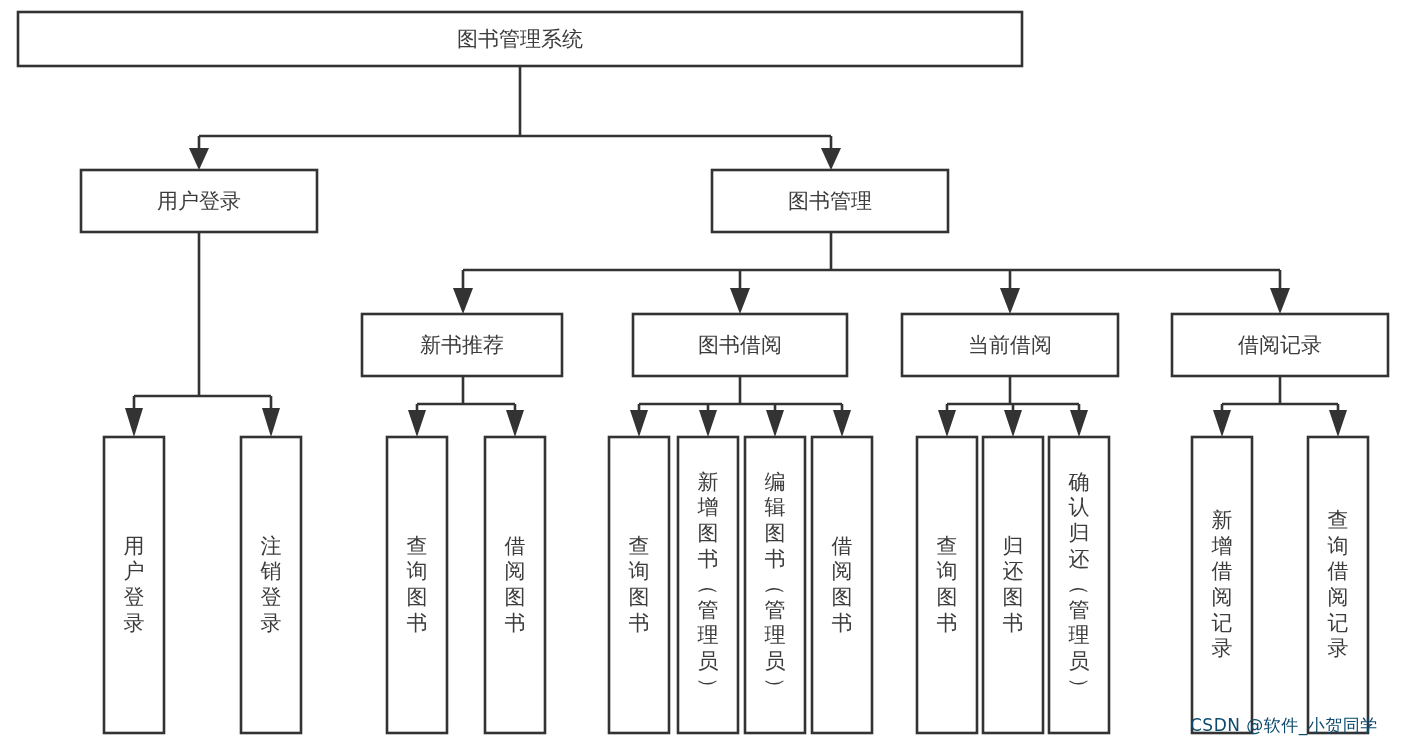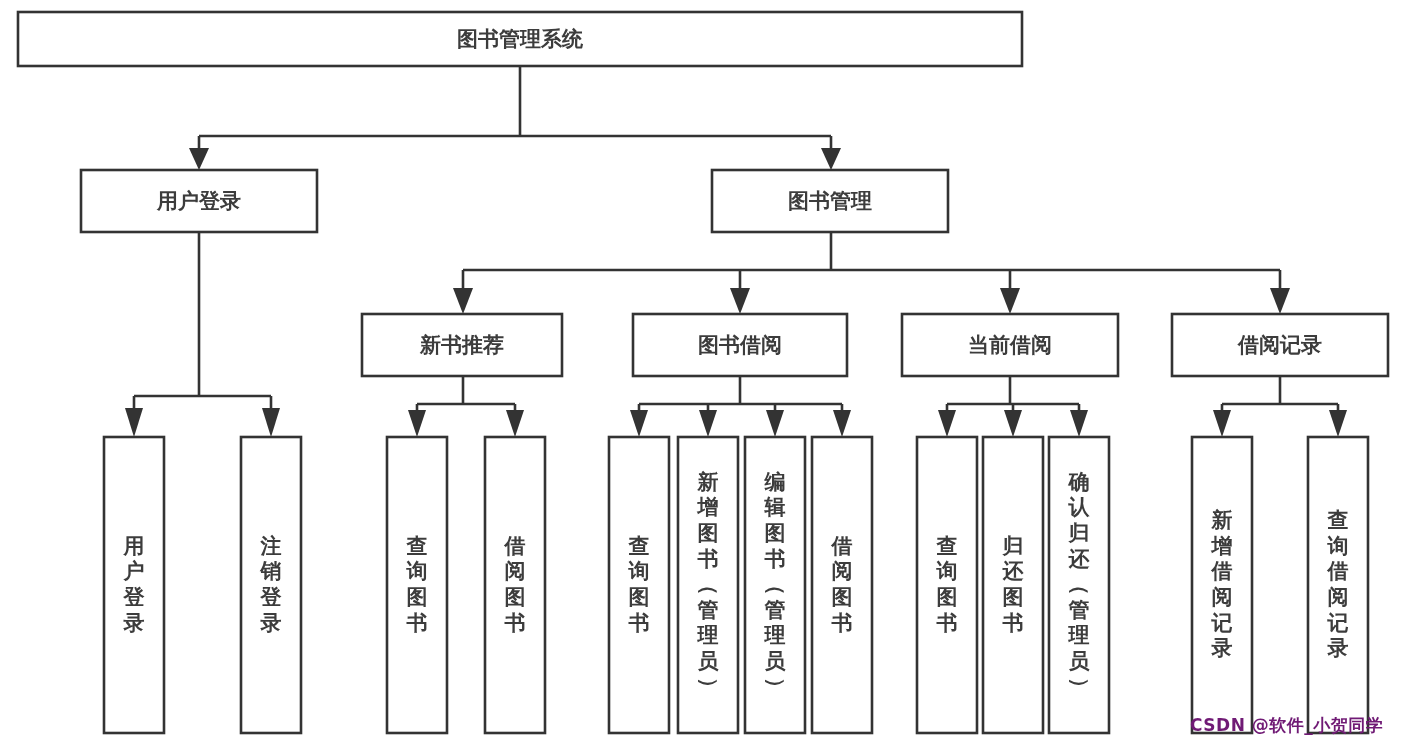--- a/index.html
+++ b/index.html
@@ -11,21 +11,20 @@
     width: 1405px;
     height: 747px;
     font-family: "DejaVu Sans", "Liberation Sans", sans-serif;
     overflow: hidden;
     position: relative;
   }
   #diagram-root {
     position: relative;
     width: 1405px;
     height: 584px;
-    font-weight: bold;
   }
   svg.diagram {
     position: absolute;
     top: 0;
     left: 0;
     width: 1405px;
     height: 747px;
     display: block;
   }
   .node-rect {
@@ -71,21 +70,21 @@
   .vlabel span.glyph.rot {
     display: block;
     transform: rotate(90deg);
   }
   .watermark {
     position: absolute;
     left: 1190px;
     top: 714px;
     font-family: "DejaVu Sans", "Liberation Sans", sans-serif;
     font-size: 17px;
-    color: #701a75;
+    color: #0c4a6e;
     white-space: nowrap;
     letter-spacing: 0.5px;
   }
 </style>
 </head>
 <body>
 
 <div id="diagram-root">
 
   <svg class="diagram" viewBox="0 0 1405 747" xmlns="http://www.w3.org/2000/svg">

